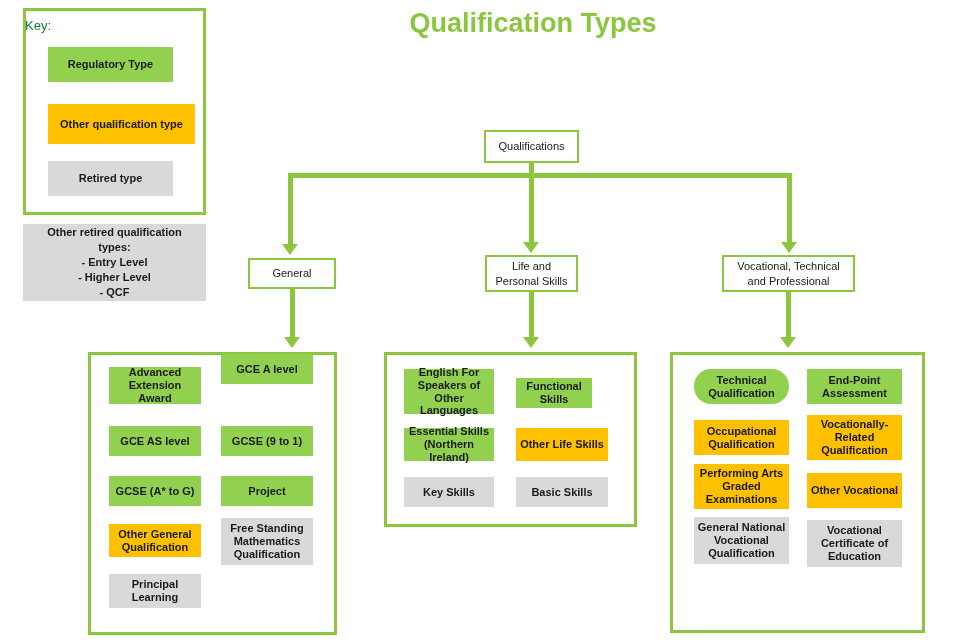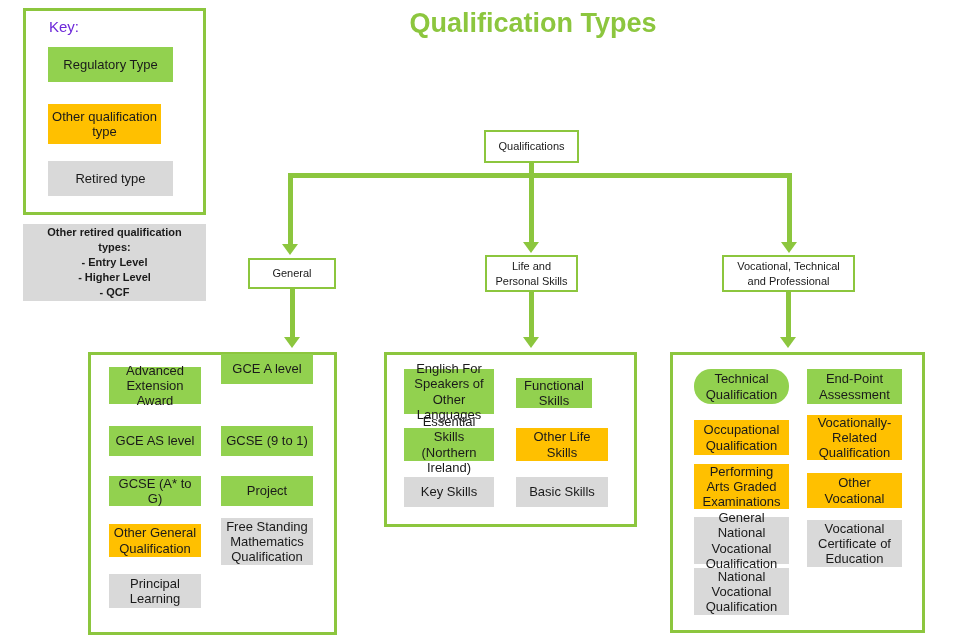--- a/index.html
+++ b/index.html
@@ -29,44 +29,44 @@
     position:absolute;
     border:3px solid #8CC63E;
     background:#ffffff;
     box-sizing:border-box;
   }
 
   
   #key-panel{left:23px;top:8px;width:183px;height:207px;}
   .key-label{
     position:absolute;left:25px;top:18px;
-    font-size:15px;color:#6d28d9;margin-left:24px;
+    font-size:13px;color:#15803d;
   }
 
   
   .chip{
     position:absolute;
     box-sizing:border-box;
     display:flex;
     align-items:center;
     justify-content:center;
     text-align:center;
-    font-size:13px;
-    font-weight:normal;
+    font-size:11px;
+    font-weight:bold;
     color:#1a1a1a;
     line-height:1.18;
     padding:2px 3px;
   }
   .chip.green{background:#92D14F;}
   .chip.orange{background:#FFC000;}
   .chip.grey{background:#D9D9D9;}
 
   
   #key-chip-regulatory{left:48px;top:47px;width:125px;height:35px;}
-  #key-chip-other{left:48px;top:104px;width:113px;height:40px;}
+  #key-chip-other{left:48px;top:104px;width:147px;height:40px;}
   #key-chip-retired{left:48px;top:161px;width:125px;height:35px;}
 
   
   #retired-note{
     position:absolute;
     left:23px;top:224px;width:183px;height:77px;
     background:#D9D9D9;
     box-sizing:border-box;
     display:flex;
     flex-direction:column;
@@ -214,15 +214,14 @@
 
   <div class="chip orange col-chip" style="left:694px;top:420px;width:95px;height:35px;">Occupational Qualification</div>
   <div class="chip orange col-chip" style="left:807px;top:415px;width:95px;height:45px;">Vocationally-Related Qualification</div>
 
   <div class="chip orange col-chip" style="left:694px;top:464px;width:95px;height:45px;">Performing Arts Graded Examinations</div>
   <div class="chip orange col-chip" style="left:807px;top:473px;width:95px;height:35px;">Other Vocational</div>
 
   <div class="chip grey col-chip" style="left:694px;top:517px;width:95px;height:47px;">General National Vocational Qualification</div>
   <div class="chip grey col-chip" style="left:807px;top:520px;width:95px;height:47px;">Vocational Certificate of Education</div>
 
-  <div class="chip grey col-chip" style="left:694px;top:568px;width:95px;height:47px;">National Vocational Qualification</div>
 
 </div>
 
 </body></html>

